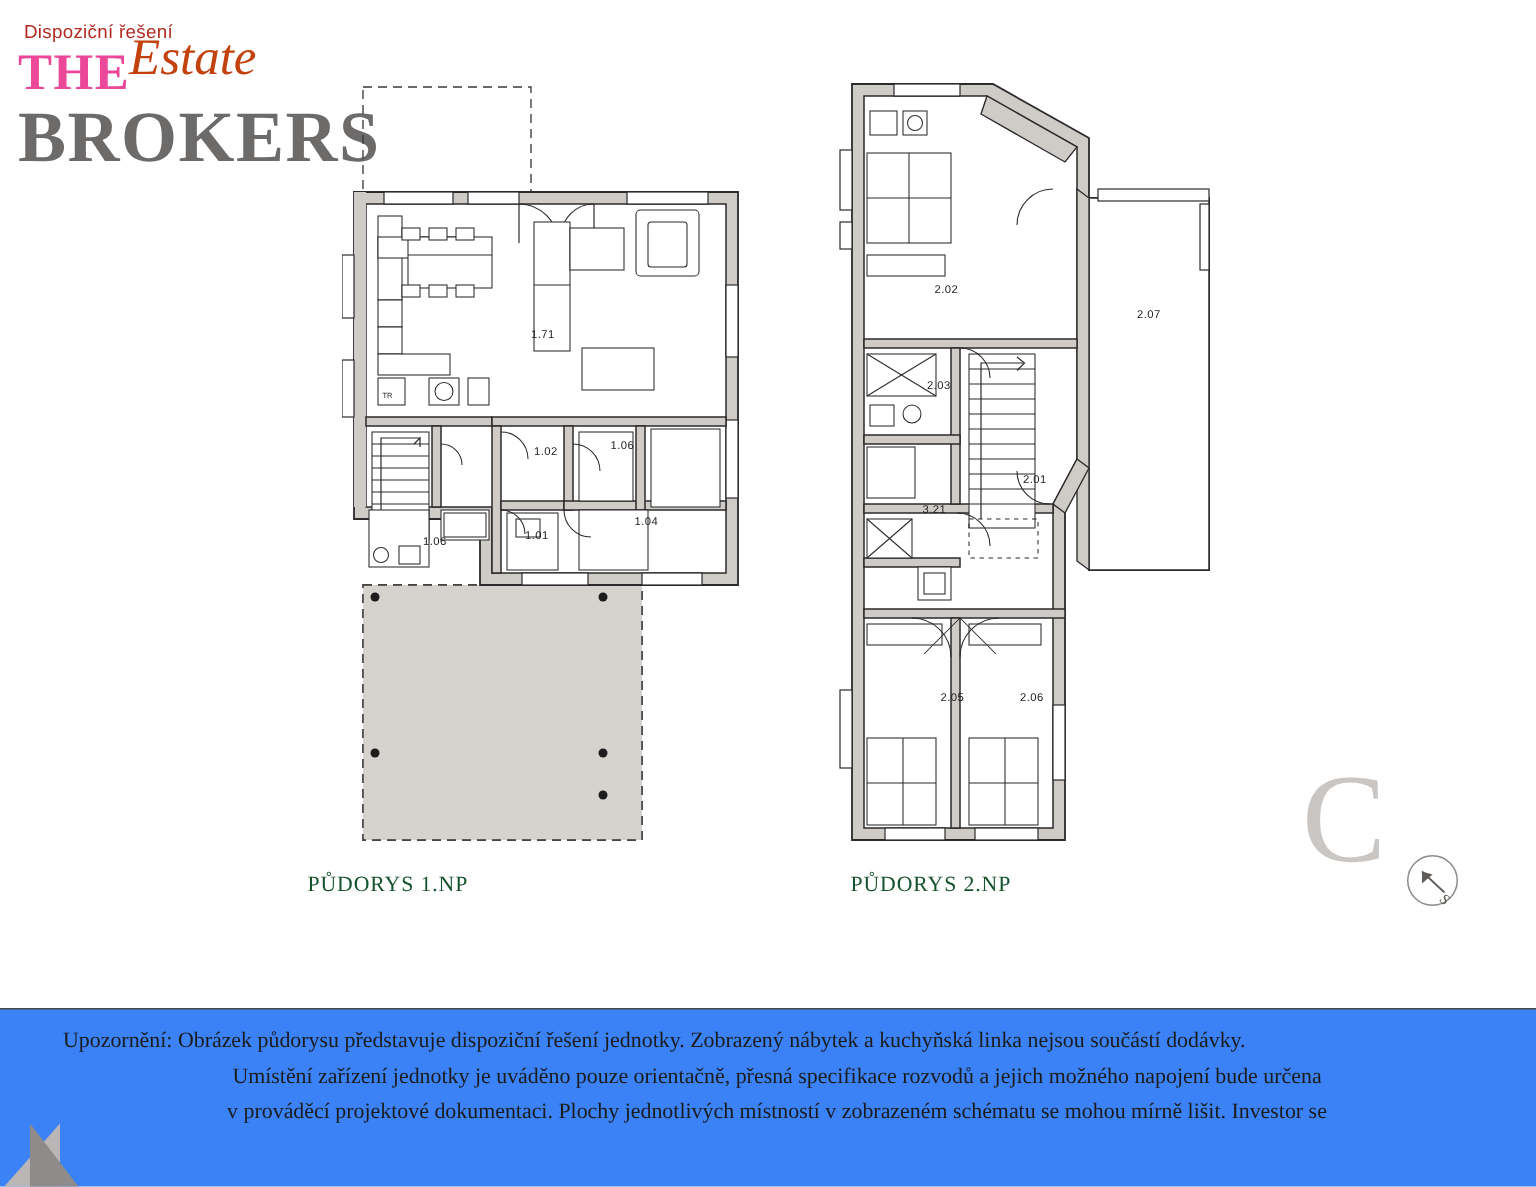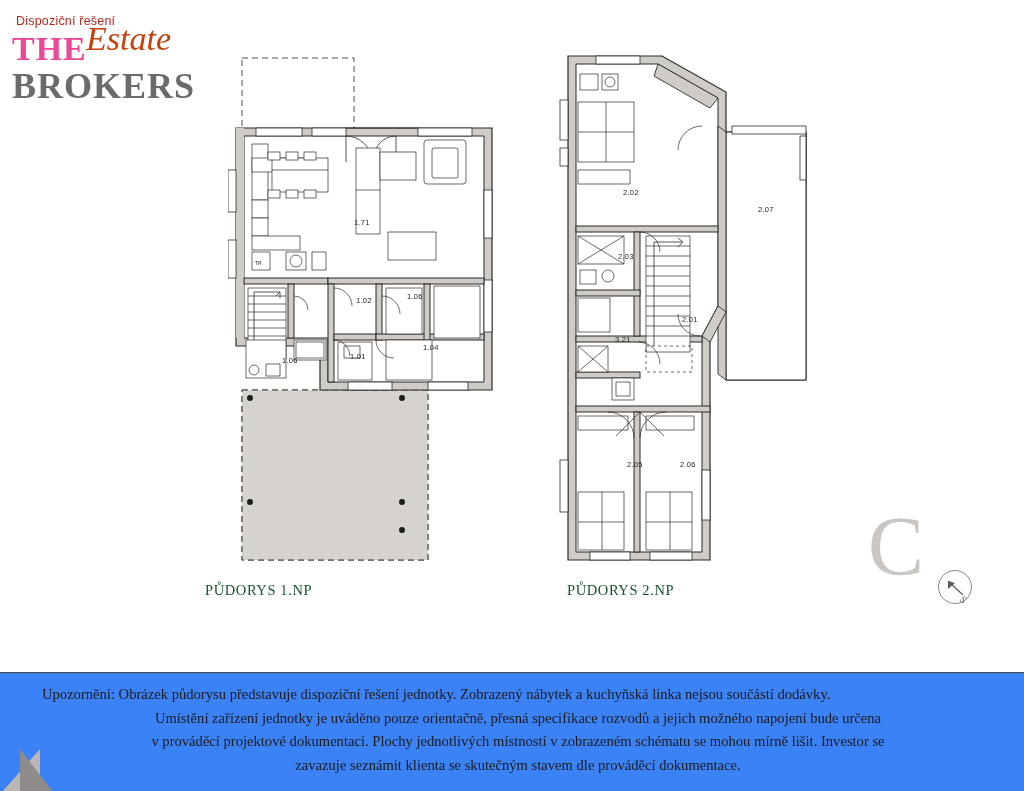--- a/index.html
+++ b/index.html
@@ -31,21 +31,21 @@
     letter-spacing: 1px;
     color: #ec4899;
     line-height: 1;
   }
   #brand .brand-brokers {
     position: absolute;
     left: 4px;
     top: 60px;
     font-family: "Liberation Serif", serif;
     font-weight: bold;
-    font-size: 36px;
+    font-size: 48px;
     letter-spacing: 1px;
     color: #6d6a6a;
     line-height: 1;
   }
   #brand .brand-estate {
     position: absolute;
     left: 78px;
     top: 14px;
     font-family: "Liberation Serif", serif;
     font-style: italic;
@@ -444,19 +444,18 @@
     </g>
     <text x="20" y="29" font-family="Liberation Serif" font-size="10" fill="#5f5c59" transform="rotate(45 20 29)">S</text>
   </svg>
 </div>
 
 <div id="notice">
   <div class="lines">
     <div class="line-1">Upozornění: Obrázek půdorysu představuje dispoziční řešení jednotky. Zobrazený nábytek a kuchyňská linka nejsou součástí dodávky.</div>
     <div>Umístění zařízení jednotky je uváděno pouze orientačně, přesná specifikace rozvodů a jejich možného napojení bude určena</div>
     <div>v prováděcí projektové dokumentaci. Plochy jednotlivých místností v zobrazeném schématu se mohou mírně lišit. Investor se</div>
-    <div>zavazuje seznámit klienta se skutečným stavem dle prováděcí dokumentace.</div>
   </div>
   <div id="notice-corner">
     <div class="tri"></div>
     <div class="tri2"></div>
   </div>
 </div>
 
 </body></html>

